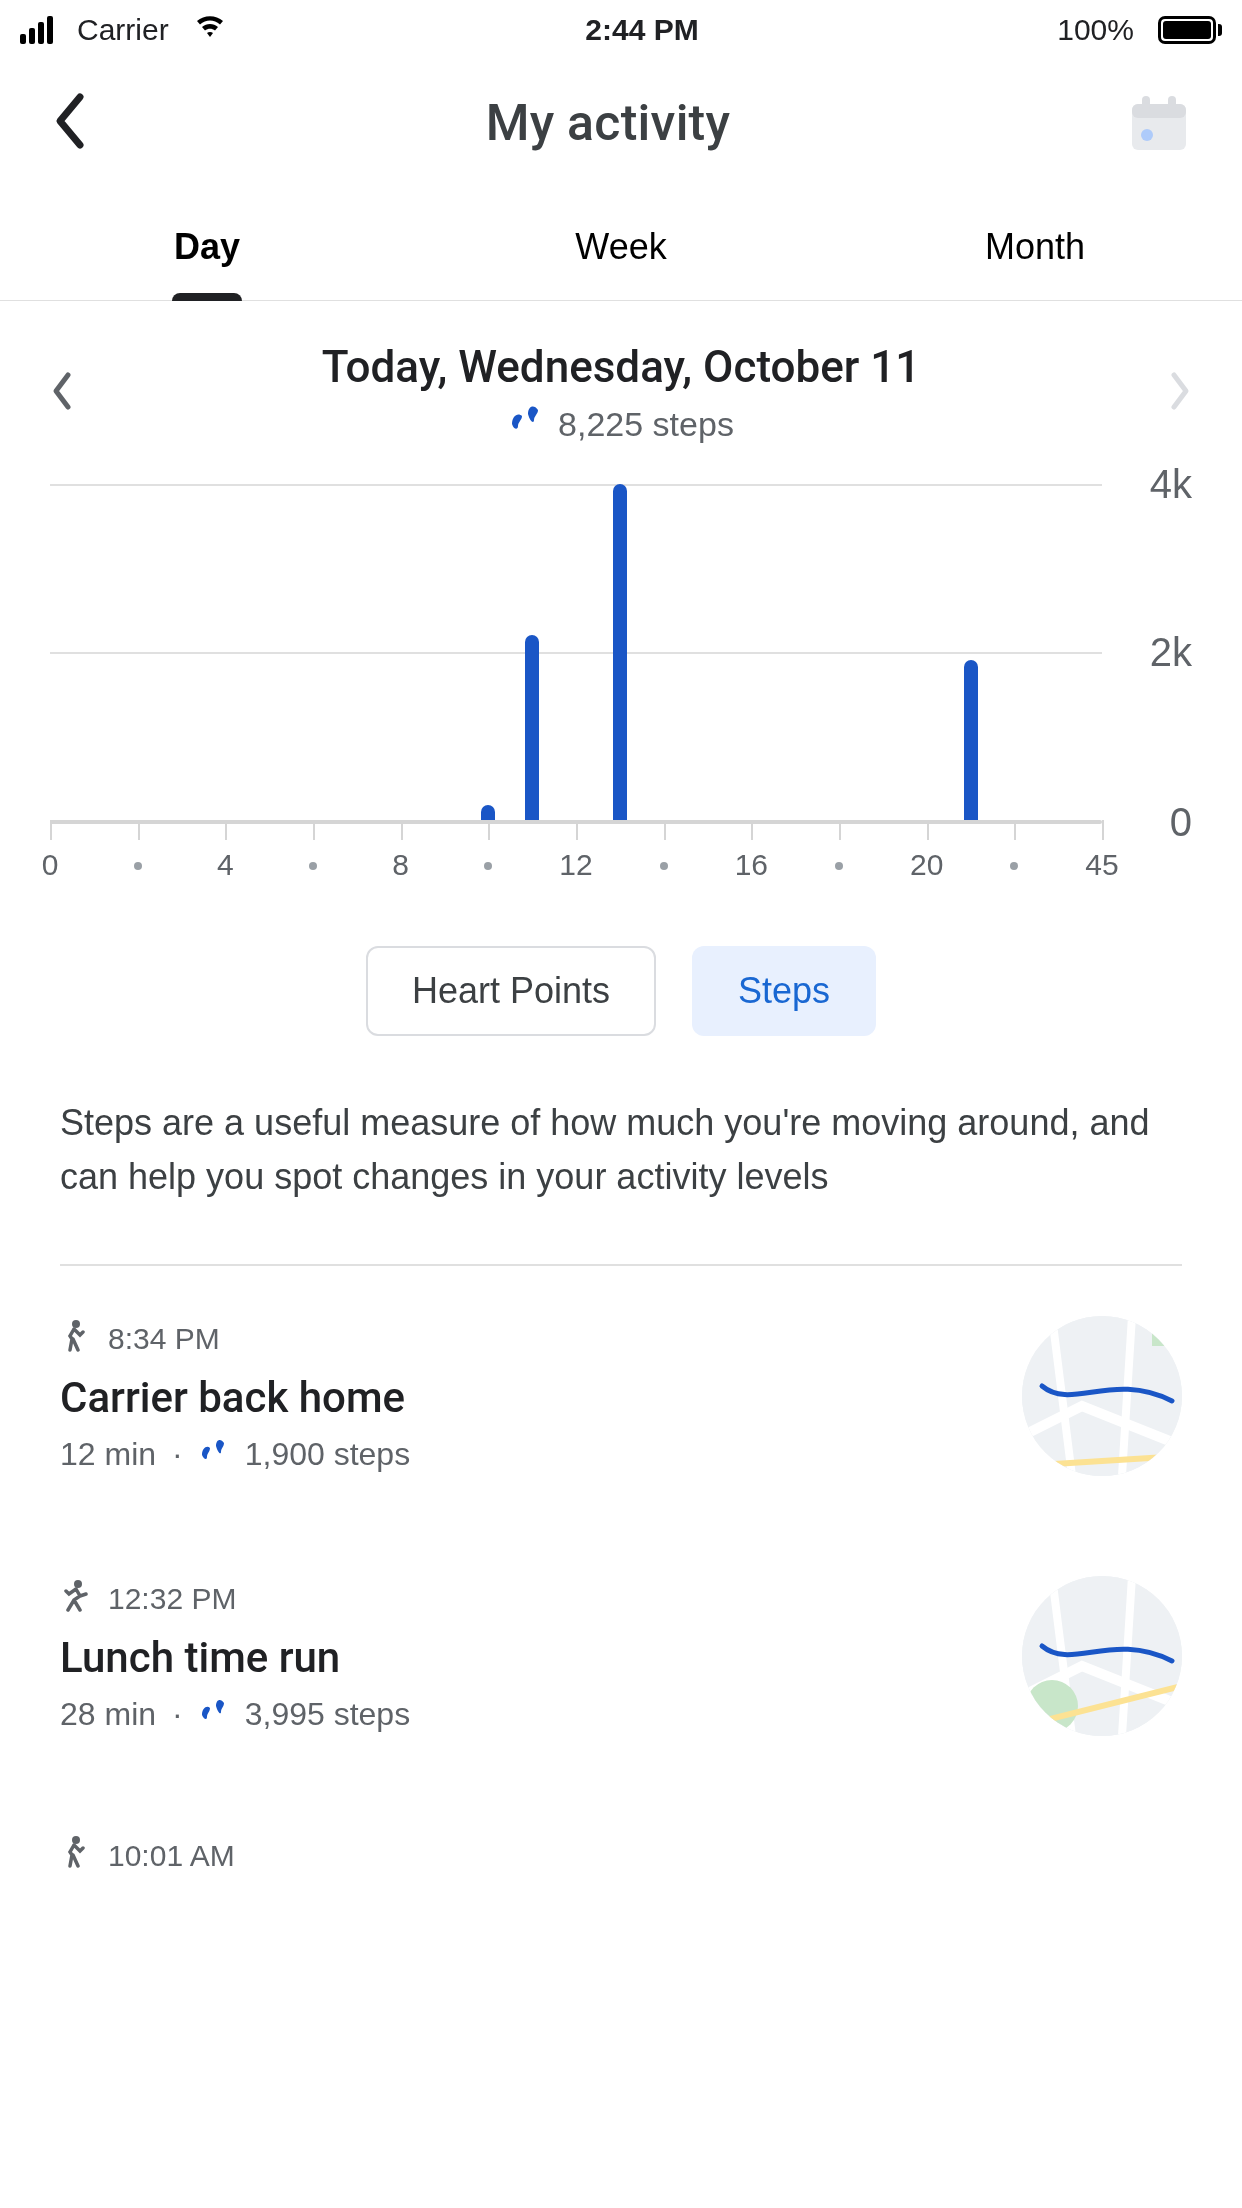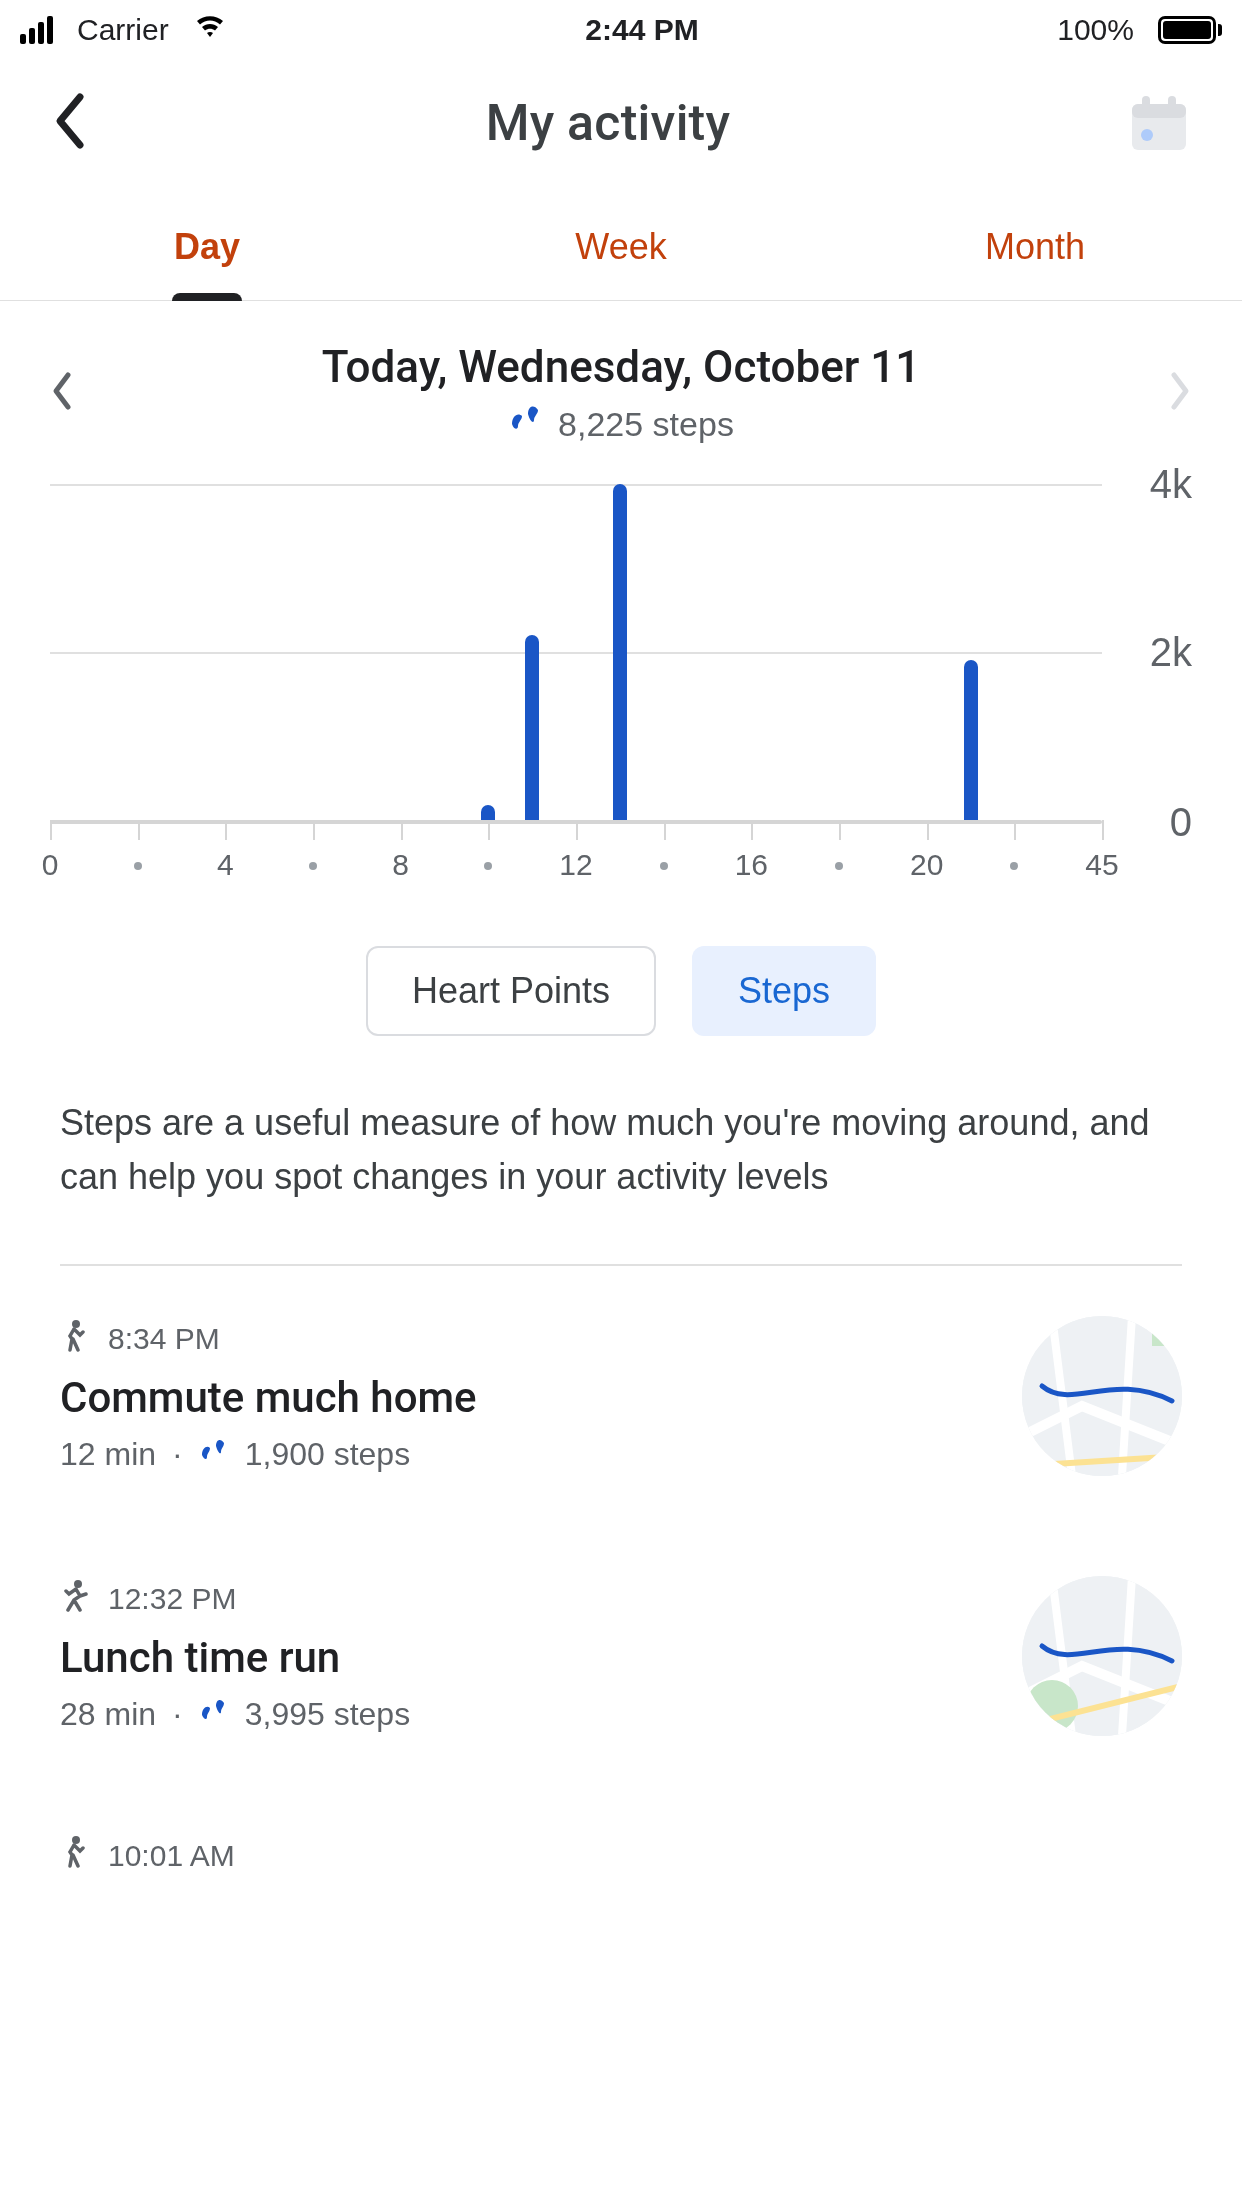--- a/index.html
+++ b/index.html
@@ -19,21 +19,21 @@
 
   
   .header { display:flex; align-items:center; justify-content:space-between; padding: 30px 50px 40px 50px; }
   .chevron-back svg { width: 40px; height: 60px; }
   .header-title { font-size: 50px; font-weight: 500; color: #3c4043; font-family: "Product Sans", "Google Sans", Roboto, Arial, sans-serif; letter-spacing: .25px;}
   .cal-btn { width: 66px; height: 66px; }
   .cal-btn svg { width:66px; height:66px; }
 
   
   .tabs { display:flex; border-bottom: 1px solid #e0e0e0; padding: 30px 0 0 0; }
-  .tab { flex:1; text-align:center; font-size: 36px; color:#c2410c; padding-bottom: 32px; position:relative; cursor:pointer; }
+  .tab { flex:1; text-align:center; font-size: 36px; color:#000000; padding-bottom: 32px; position:relative; cursor:pointer; }
   .tab.active { font-weight: 700; }
   .tab.active::after { content:""; position:absolute; bottom:-1px; left:50%; transform:translateX(-50%); width:70px; height:8px; background:#202124; border-radius: 8px 8px 0 0; }
 
   
   .date-block { padding: 40px 50px 0 50px; }
   .date-row { display:flex; align-items:center; justify-content:space-between; }
   .date-nav svg { width: 24px; height: 40px; }
   .date-nav.right svg path { stroke:#dadce0; }
   .date-center { text-align:center; flex:1; }
   .date-title { font-size: 44px; font-weight: 500; color:#202124; font-family: "Google Sans", Roboto, Arial, sans-serif; }
@@ -210,21 +210,21 @@
 <div id="activities">
     <div class="activity">
       <div class="activity-info">
         <div class="act-head">
           <span><svg viewBox="0 0 28 32">
               <circle cx="16" cy="4" r="4" fill="#5f6368"></circle>
               <path d="M14 9 L10 16 L12 19 L10 30 M14 9 L20 15 L23 12 M13 19 L18 30" stroke="#5f6368" stroke-width="3.5" fill="none" stroke-linecap="round"></path>
             </svg></span>
           <span>8:34 PM</span>
         </div>
-        <div class="act-title">Commute much home</div>
+        <div class="act-title">Carrier back home</div>
         <div class="act-sub">
           <span>12 min</span>
           <span class="dot">·</span>
           <span class="steps-icon"><svg viewBox="0 0 30 26">
               <path d="M3 16 C3 9 8 6 11 9 C11 13 8 14 8 18 C8 21 5 21 3 16 Z M17 7 C17 0 22 -1 25 4 C25 8 22 9 22 13 C22 16 19 14 17 7 Z" fill="#1a56c6"></path>
             </svg></span>
           <span>1,900 steps</span>
         </div>
       </div>
       <div class="map-thumb"><svg viewBox="0 0 160 160">

